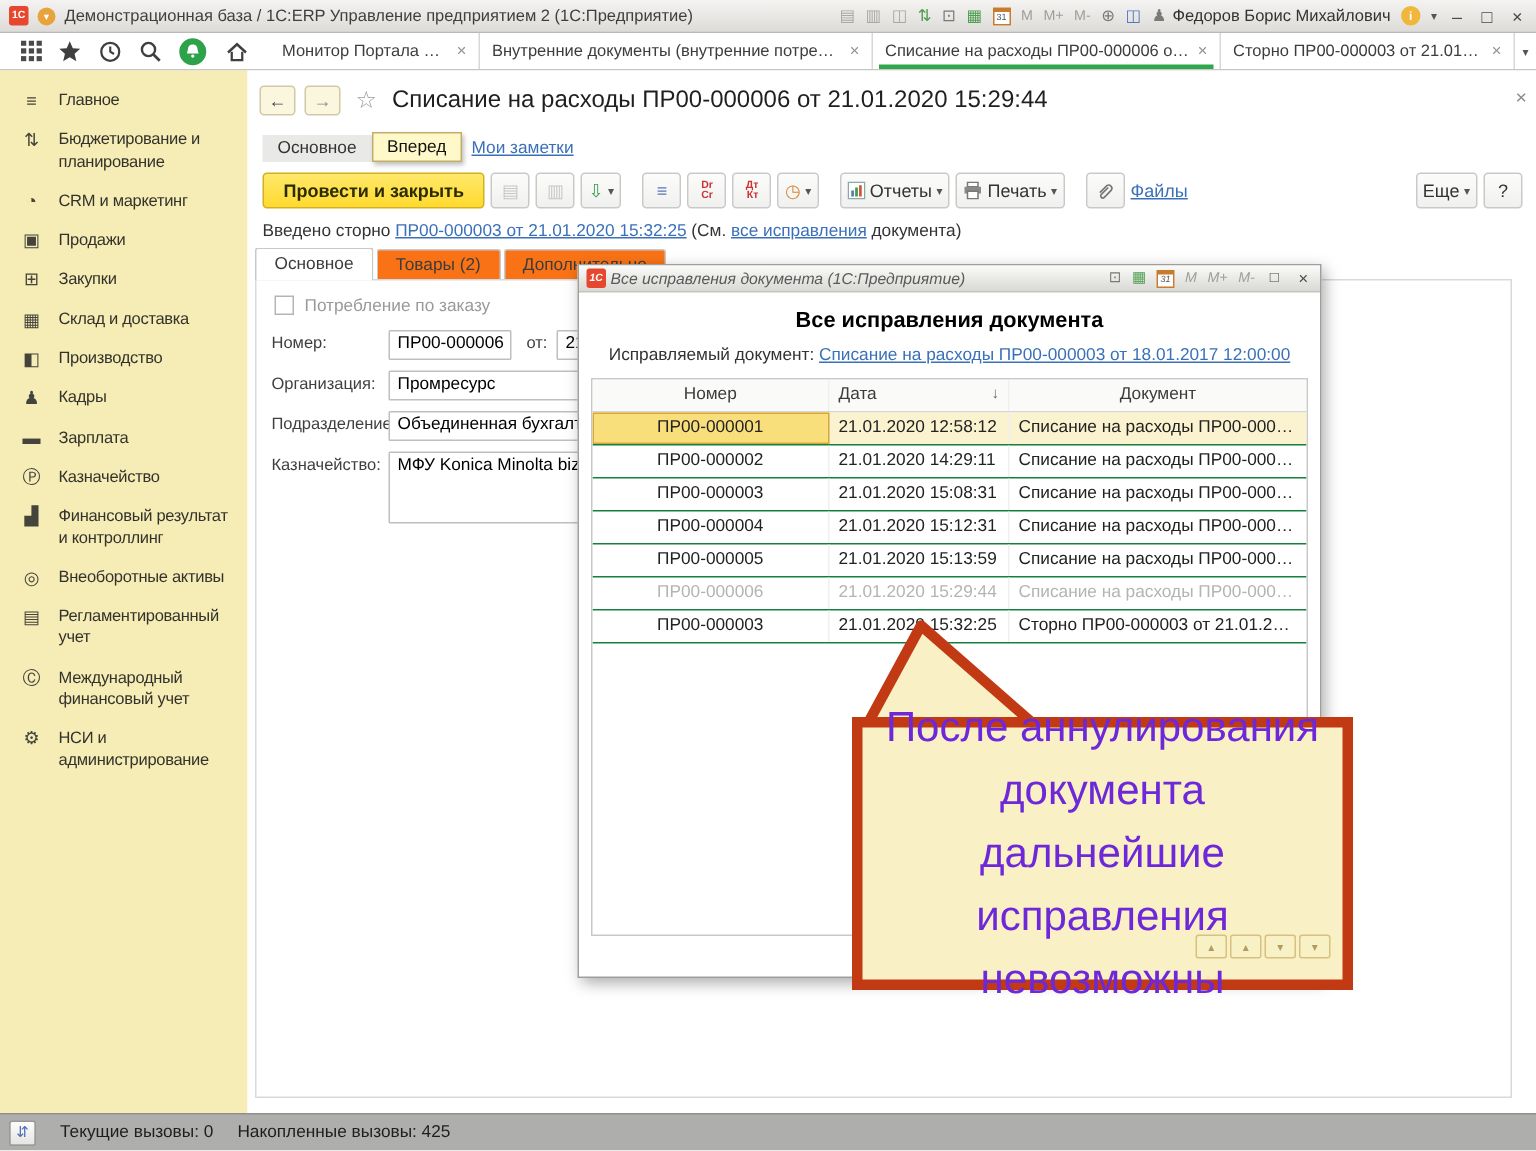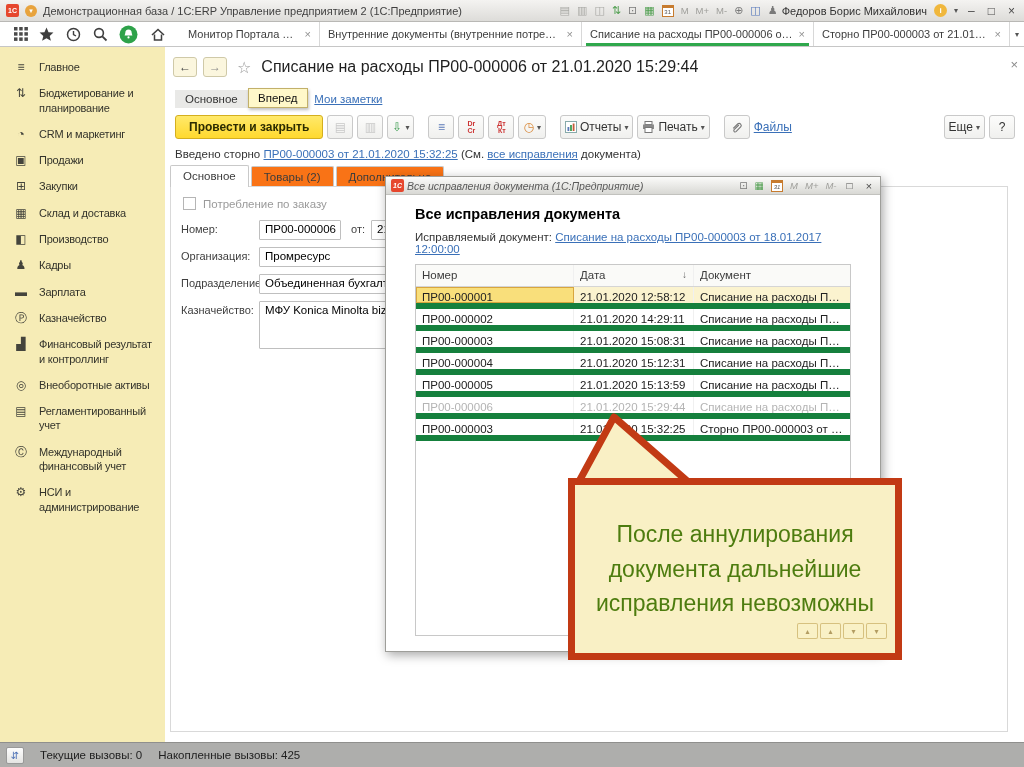--- a/index.html
+++ b/index.html
@@ -98,43 +98,43 @@
   .fld.org { width:152px; }
   .fld.dept { width:218px; }
   .fld.comment { width:222px; height:48px; white-space:normal; }
 
   
   .dialog { position:absolute; left:385px; top:176px; width:496px; height:476px; background:#fff;
     border:1px solid #9E9E9A; box-shadow:2px 3px 10px rgba(0,0,0,.35); z-index:20; }
   .dlg-titlebar { height:18px; background:linear-gradient(#FBFBFA,#D8D8D4); border-bottom:1px solid #C2C2BE;
     display:flex; align-items:center; gap:3px; padding:0 5px; font-size:10.5px; color:#5A5A5A;font-style:italic; }
   .dlg-titlebar .tbi { font-size:10px; }
-  .dlg-body { padding:6px 29px; }
+  .dlg-body { padding:6px 8px;text-align:center; }
   .dlg-heading { font-size:14.5px; font-weight:bold; color:#000; margin:5px 0 9px; }
   .dlg-docline { font-size:11.5px; color:#333; margin-bottom:9px; }
   .tablebox { border:1px solid #C8C8C8; height:372px; overflow:hidden; position:relative; }
-  .trow { display:flex; height:22px; align-items:stretch; border-bottom:6px solid #15803d; font-size:11.5px; color:#222; }
+  .trow { display:flex; height:22px; align-items:stretch; border-bottom:1px solid #15803d; font-size:11.5px; color:#222; }
   .trow.header { background:#FAFAF8; border-bottom:1px solid #D5D5D5; color:#3c3c3c; }
   .tc { padding:4px 6px; overflow:hidden; white-space:nowrap; border-right:1px solid #F0F0F0; }
   .tc1 { width:158px; flex:none; } .tc2 { width:120px; flex:none; display:flex; justify-content:space-between; }
   .tc3 { flex:1; border-right:none; text-overflow:ellipsis; }
   .sort { color:#666; font-size:10px; }
   .trow.sel { background:#FBF3CF; }
   .trow.sel .tc1 { background:#F9DF7B; outline:1px solid #D8A63E; outline-offset:-1px; }
   .trow.ghosted { color:#B4B4B4; }
 
   
   .ghostnav { position:absolute; left:797px; top:623px; display:flex; gap:2px; z-index:45; }
   .gbtn { width:21px; height:16px; border:1px solid rgba(185,155,70,.55); background:rgba(250,242,205,.25);
     color:rgba(140,110,45,.65); font-size:8px; display:flex; align-items:center; justify-content:center; border-radius:2px; }
 
   
   .callout { position:absolute; left:568px; top:478px; width:334px; height:182px; background:#F9F0C5;
     border:7px solid #C23A14; z-index:40; display:flex; align-items:center; justify-content:center; padding:10px 14px; }
-  .callout .txt { font-size:23px; color:#4d7c0f; text-align:center; line-height:1.5; }
+  .callout .txt { font-size:28px; color:#6d28d9; text-align:center; line-height:1.5; }
   .callout-arrow { position:absolute; left:556px; top:407px; z-index:40; pointer-events:none; }
 
   
   .statusbar { position:absolute; left:0; top:742px; width:1024px; height:25px; background:#AEAEAC;
     border-top:1px solid #8F8F8D; display:flex; align-items:center; gap:16px; padding:0 6px; font-size:11.5px; color:#1E1E1E; }
   .callsicon { width:18px; height:17px; background:linear-gradient(#FDFDFD,#E4E4E2); border:1px solid #999;
     border-radius:2px; display:flex; align-items:center; justify-content:center; font-size:10px; color:#4A6FB5; }
 </style>
 </head>
 <body>

